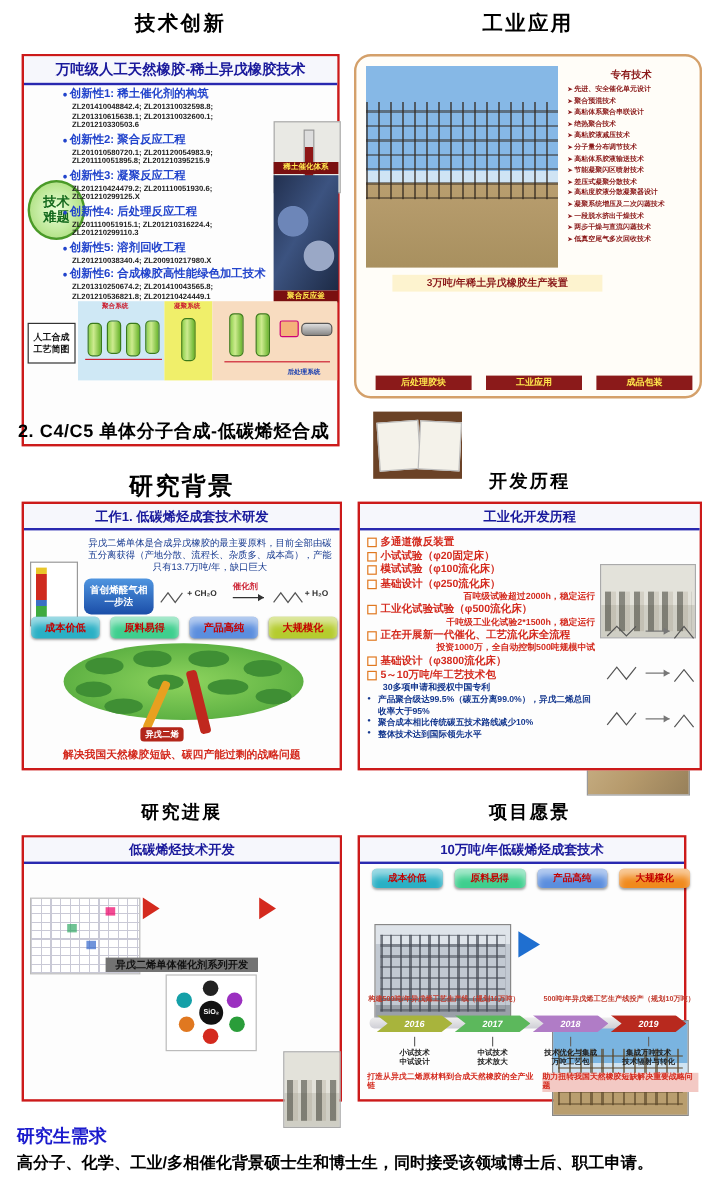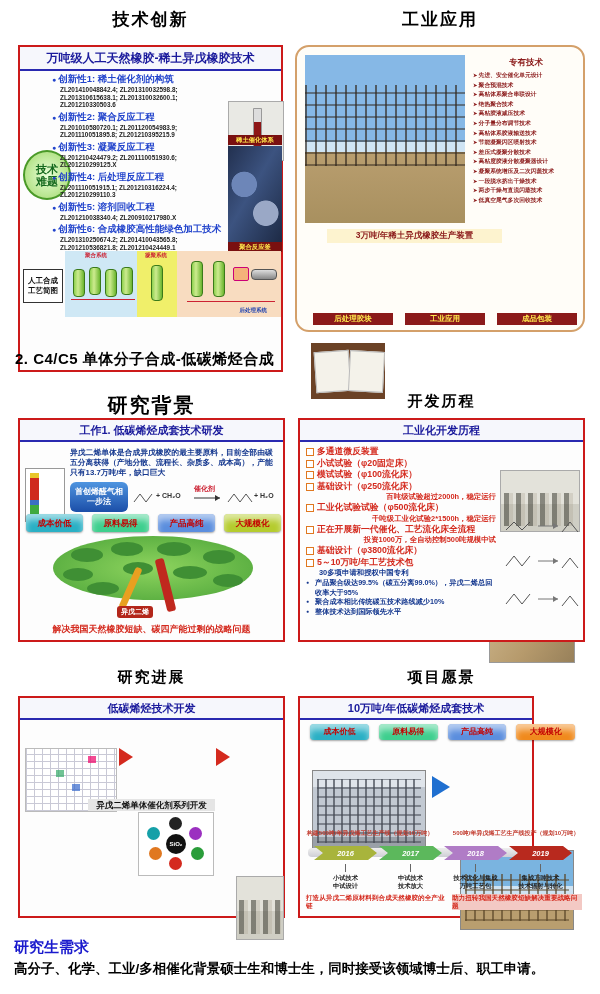--- a/index.html
+++ b/index.html
@@ -44,21 +44,21 @@
   .cert{background:#6b4226;position:relative;overflow:hidden;}
   .cert .pg{position:absolute;background:#f4f2ea;border:1px solid #bbb;width:44%;height:70%;top:14%;}
   .tech-title{color:#8b1a1a;font-weight:bold;font-size:8.5px;text-align:center;margin-bottom:2px;}
   .tech-item{color:#8b1a1a;font-size:5.8px;font-weight:bold;line-height:9.6px;white-space:nowrap;}
   .tech-item::before{content:"➤ ";font-size:5px;}
   .plant-cap{background:#fdf3cf;color:#8b1a1a;font-weight:bold;font-size:8.5px;text-align:center;padding:1px 0;}
   .mini-photo{position:relative;border:1px solid #999;}
   .photo-cap{background:#8b1a1a;color:#ffe84d;font-weight:bold;font-size:7.5px;text-align:center;
              padding:1px 6px;line-height:10px;}
   
-  .rb-par{color:#15388f;font-weight:bold;font-size:7.8px;line-height:10px;}
+  .rb-par{color:#15388f;font-weight:normal;font-size:7.8px;line-height:10px;text-align:center;}
   .badge-blue{background:linear-gradient(#4f95e0,#1b4ea8);border-radius:6px;color:#fff;font-weight:bold;
               font-size:8px;line-height:10px;text-align:center;display:flex;align-items:center;justify-content:center;padding:2px;}
   .btn4{border-radius:4px;color:#c40000;font-weight:bold;font-size:8.5px;text-align:center;line-height:18px;
         box-shadow:inset 0 6px 6px rgba(255,255,255,.55),0 1px 2px rgba(0,0,0,.35);}
   .eq{color:#333;font-size:7px;font-weight:bold;}
   .canopy{background:radial-gradient(#8ed45e,#4aa338);border-radius:50%;}
   .leaf{position:absolute;background:#3f8f34;border-radius:50%;}
   .trunk{position:absolute;border-radius:3px;}
   .root-label{background:#b3261a;color:#fff;font-weight:bold;font-size:7px;padding:1px 4px;border-radius:3px;}
   .rb-bottom{color:#d42a1e;font-weight:bold;font-size:9px;text-align:center;}
@@ -81,21 +81,21 @@
   
   .ptable{background:#fff;border:1px solid #bbb;
      background-image:repeating-linear-gradient(90deg,#c9c9d6 0 1px,transparent 1px 8px),
                       repeating-linear-gradient(0deg,#c9c9d6 0 1px,transparent 1px 7px);position:relative;}
   .ptable i{position:absolute;display:block;}
   .red-arrow{width:0;height:0;border:9px solid transparent;border-left:14px solid #d42a1e;}
   .mol{background:#fff;border:1px solid #bbb;position:relative;}
   .mol .c{position:absolute;width:13px;height:13px;border-radius:50%;}
   .mol-core{position:absolute;width:20px;height:20px;border-radius:50%;background:#111;color:#fff;
             font-size:6px;font-weight:bold;display:flex;align-items:center;justify-content:center;}
-  .rp-cap{background:#e5e5e5;color:#111;font-weight:bold;font-size:8.5px;padding:1px 8px;}
+  .rp-cap{background:#737373;color:#111;font-weight:bold;font-size:8.5px;padding:1px 8px;}
   
   .pv-photo{position:relative;border:1px solid #888;overflow:hidden;}
   .pv-photo.l{background:linear-gradient(#dfe4ea 0 20%,#c2c9d2 20% 85%,#9aa0a8 85%);}
   .pv-photo.l::after{content:"";position:absolute;inset:10% 4% 8% 4%;
      background:repeating-linear-gradient(90deg,rgba(70,75,85,.7) 0 2px,transparent 2px 8px),
                 repeating-linear-gradient(0deg,rgba(70,75,85,.55) 0 2px,transparent 2px 9px);}
   .pv-photo.r{background:linear-gradient(#7ab4e0 0 45%,#cfe3f2 45% 55%,#b99e6f 55%);}
   .pv-photo.r::after{content:"";position:absolute;inset:30% 4% 10% 4%;
      background:repeating-linear-gradient(90deg,rgba(90,70,40,.65) 0 2px,transparent 2px 9px),
                 repeating-linear-gradient(0deg,rgba(90,70,40,.5) 0 2px,transparent 2px 10px);}
@@ -340,21 +340,21 @@
       <div class="c" style="left:8px;top:14px;background:#15a0a8;"></div>
     </div>
     <div class="abs red-arrow" style="left:196px;top:50px;"></div>
     <div class="abs bottles" style="left:216px;top:28px;width:46px;height:62px;border:1px solid #aaa;"></div>
     <div class="abs" style="left:0;top:96px;width:100%;text-align:center;">
       <span class="rp-cap">异戊二烯单体催化剂系列开发</span>
     </div>
 
   </div>
 
-  <div class="abs panel-red" style="left:298px;top:696px;width:236px;height:222px;">
+  <div class="abs panel-red" style="left:298px;top:696px;width:274px;height:222px;">
     <div class="panel-head" style="font-size:11px;">10万吨/年低碳烯烃成套技术</div>
     <div class="abs" style="left:10px;top:26px;width:265px;display:flex;gap:10px;">
 
     <div class="btn4" style="flex: 1 1 0%; line-height: 16px; font-size: 8px; background-color: rgb(42, 176, 197);">成本价低</div>
         <div class="btn4" style="flex: 1 1 0%; line-height: 16px; font-size: 8px; background-color: rgb(62, 207, 142);">原料易得</div>
         <div class="btn4" style="flex: 1 1 0%; line-height: 16px; font-size: 8px; background-color: rgb(91, 142, 222);">产品高纯</div>
         <div class="btn4" style="flex: 1 1 0%; line-height: 16px; font-size: 8px; background-color: rgb(240, 138, 29);">大规模化</div>
       </div>
     <div class="abs pv-photo l" style="left:12px;top:50px;width:112px;height:78px;"></div>
     <div class="abs blue-arrow" style="left:132px;top:78px;"></div>

